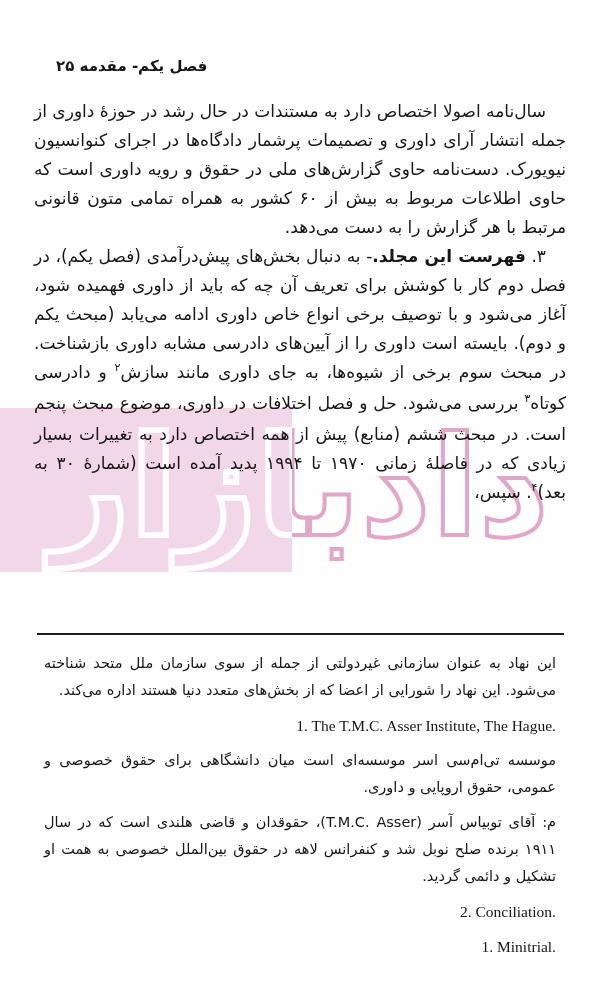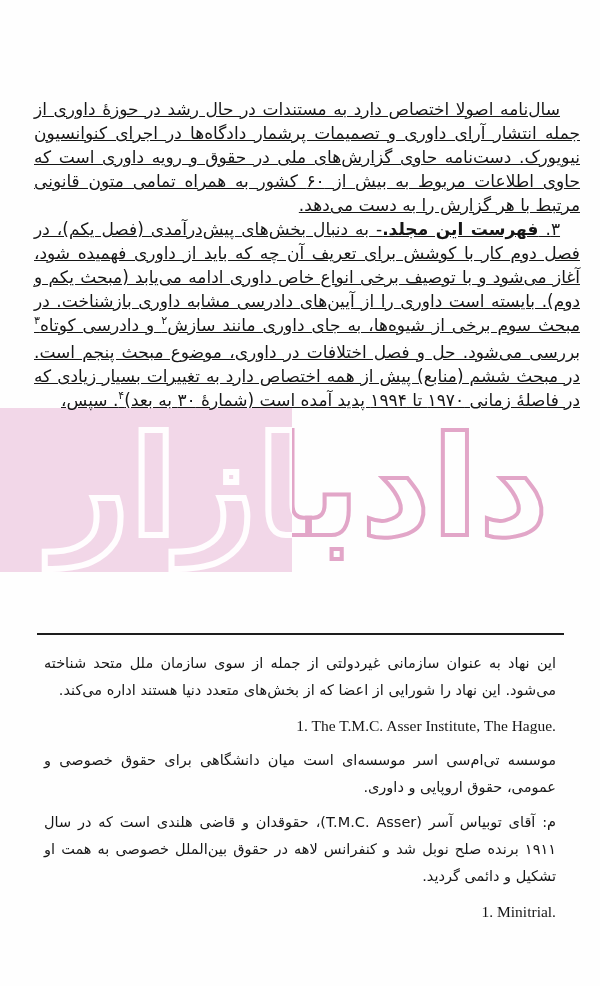--- a/index.html
+++ b/index.html
@@ -11,26 +11,25 @@
     color:#161616;
     overflow:hidden;
   }
   .page-header{
     position:absolute;top:57px;left:56px;
     direction:rtl;
     font-size:15px;font-weight:bold;
     letter-spacing:0;
   }
   .body-text{
-    position:absolute;top:97px;left:34px;right:20px;
+    position:absolute;top:97px;left:34px;right:34px;
     direction:rtl;
     text-align:justify;
     font-size:17px;
-    line-height:24px;
-    text-decoration:underline;
+    line-height:29px;
   }
   .body-text p{margin:0;text-indent:20px;}
   .seg-normal{font-weight:normal;}
   .seg-bold{font-weight:bold;margin-top:44px;}
   .seg-sup{font-size:11px;position:relative;top:-7px;}
   .fn-rule{
     position:absolute;top:633px;left:37px;right:36px;
     border-top:2px solid #1d1d1d;height:0;
   }
   .footnotes{
@@ -72,29 +71,31 @@
 <body>
 
 <div class="page">
 
   <div class="watermark">
     <div class="wm-band" style="background: rgb(242, 215, 232);"></div>
     <div class="wm-layer wm-white">دادبازار</div>
     <div class="wm-layer wm-pink" style="-webkit-text-stroke: 4px rgb(226, 166, 200);">دادبازار</div>
   </div>
 
+  <div class="page-header">فصل یکم- مقدمه ۲۵</div>
 
   <div class="body-text" id="body-text">
       <p><span class="seg-normal">سال‌نامه اصولا اختصاص دارد به مستندات در حال رشد در حوزهٔ داوری از جمله انتشار آرای داوری و تصمیمات پرشمار دادگاه‌ها در اجرای کنوانسیون نیویورک. دست‌نامه حاوی گزارش‌های ملی در حقوق و رویه داوری است که حاوی اطلاعات مربوط به بیش از ۶۰ کشور به همراه تمامی متون قانونی مرتبط با هر گزارش را به دست می‌دهد.</span></p>
       <p><span class="seg-normal">۳. </span><span class="seg-bold">فهرست این مجلد.</span><span class="seg-normal">- به دنبال بخش‌های پیش‌درآمدی (فصل یکم)، در فصل دوم کار با کوشش برای تعریف آن چه که باید از داوری فهمیده شود، آغاز می‌شود و با توصیف برخی انواع خاص داوری ادامه می‌یابد (مبحث یکم و دوم). بایسته است داوری را از آیین‌های دادرسی مشابه داوری بازشناخت. در مبحث سوم برخی از شیوه‌ها، به جای داوری مانند سازش</span><span class="seg-sup">۲</span><span class="seg-normal"> و دادرسی کوتاه</span><span class="seg-sup">۳</span><span class="seg-normal"> بررسی می‌شود. حل و فصل اختلافات در داوری، موضوع مبحث پنجم است. در مبحث ششم (منابع) پیش از همه اختصاص دارد به تغییرات بسیار زیادی که در فاصلهٔ زمانی ۱۹۷۰ تا ۱۹۹۴ پدید آمده است (شمارهٔ ۳۰ به بعد)</span><span class="seg-sup">۴</span><span class="seg-normal">. سپس،</span></p>
     </div>
 
   <div class="fn-rule"></div>
 
   <div class="footnotes" id="footnotes">
       <p class="fn">این نهاد به عنوان سازمانی غیردولتی از جمله از سوی سازمان ملل متحد شناخته می‌شود. این نهاد را شورایی از اعضا که از بخش‌های متعدد دنیا هستند اداره می‌کند.</p>
       <p class="fn fn-ltr">1. The T.M.C. Asser Institute, The Hague.</p>
       <p class="fn">موسسه تی‌ام‌سی اسر موسسه‌ای است میان دانشگاهی برای حقوق خصوصی و عمومی، حقوق اروپایی و داوری.</p>
       <p class="fn">م: آقای توبیاس آسر (T.M.C. Asser)، حقوقدان و قاضی هلندی است که در سال ۱۹۱۱ برنده صلح نوبل شد و کنفرانس لاهه در حقوق بین‌الملل خصوصی به همت او تشکیل و دائمی گردید.</p>
+      <p class="fn fn-ltr">2. Conciliation.</p>
       <p class="fn fn-ltr">1. Minitrial.</p>
     </div>
 
 </div>
 
 </body></html>

